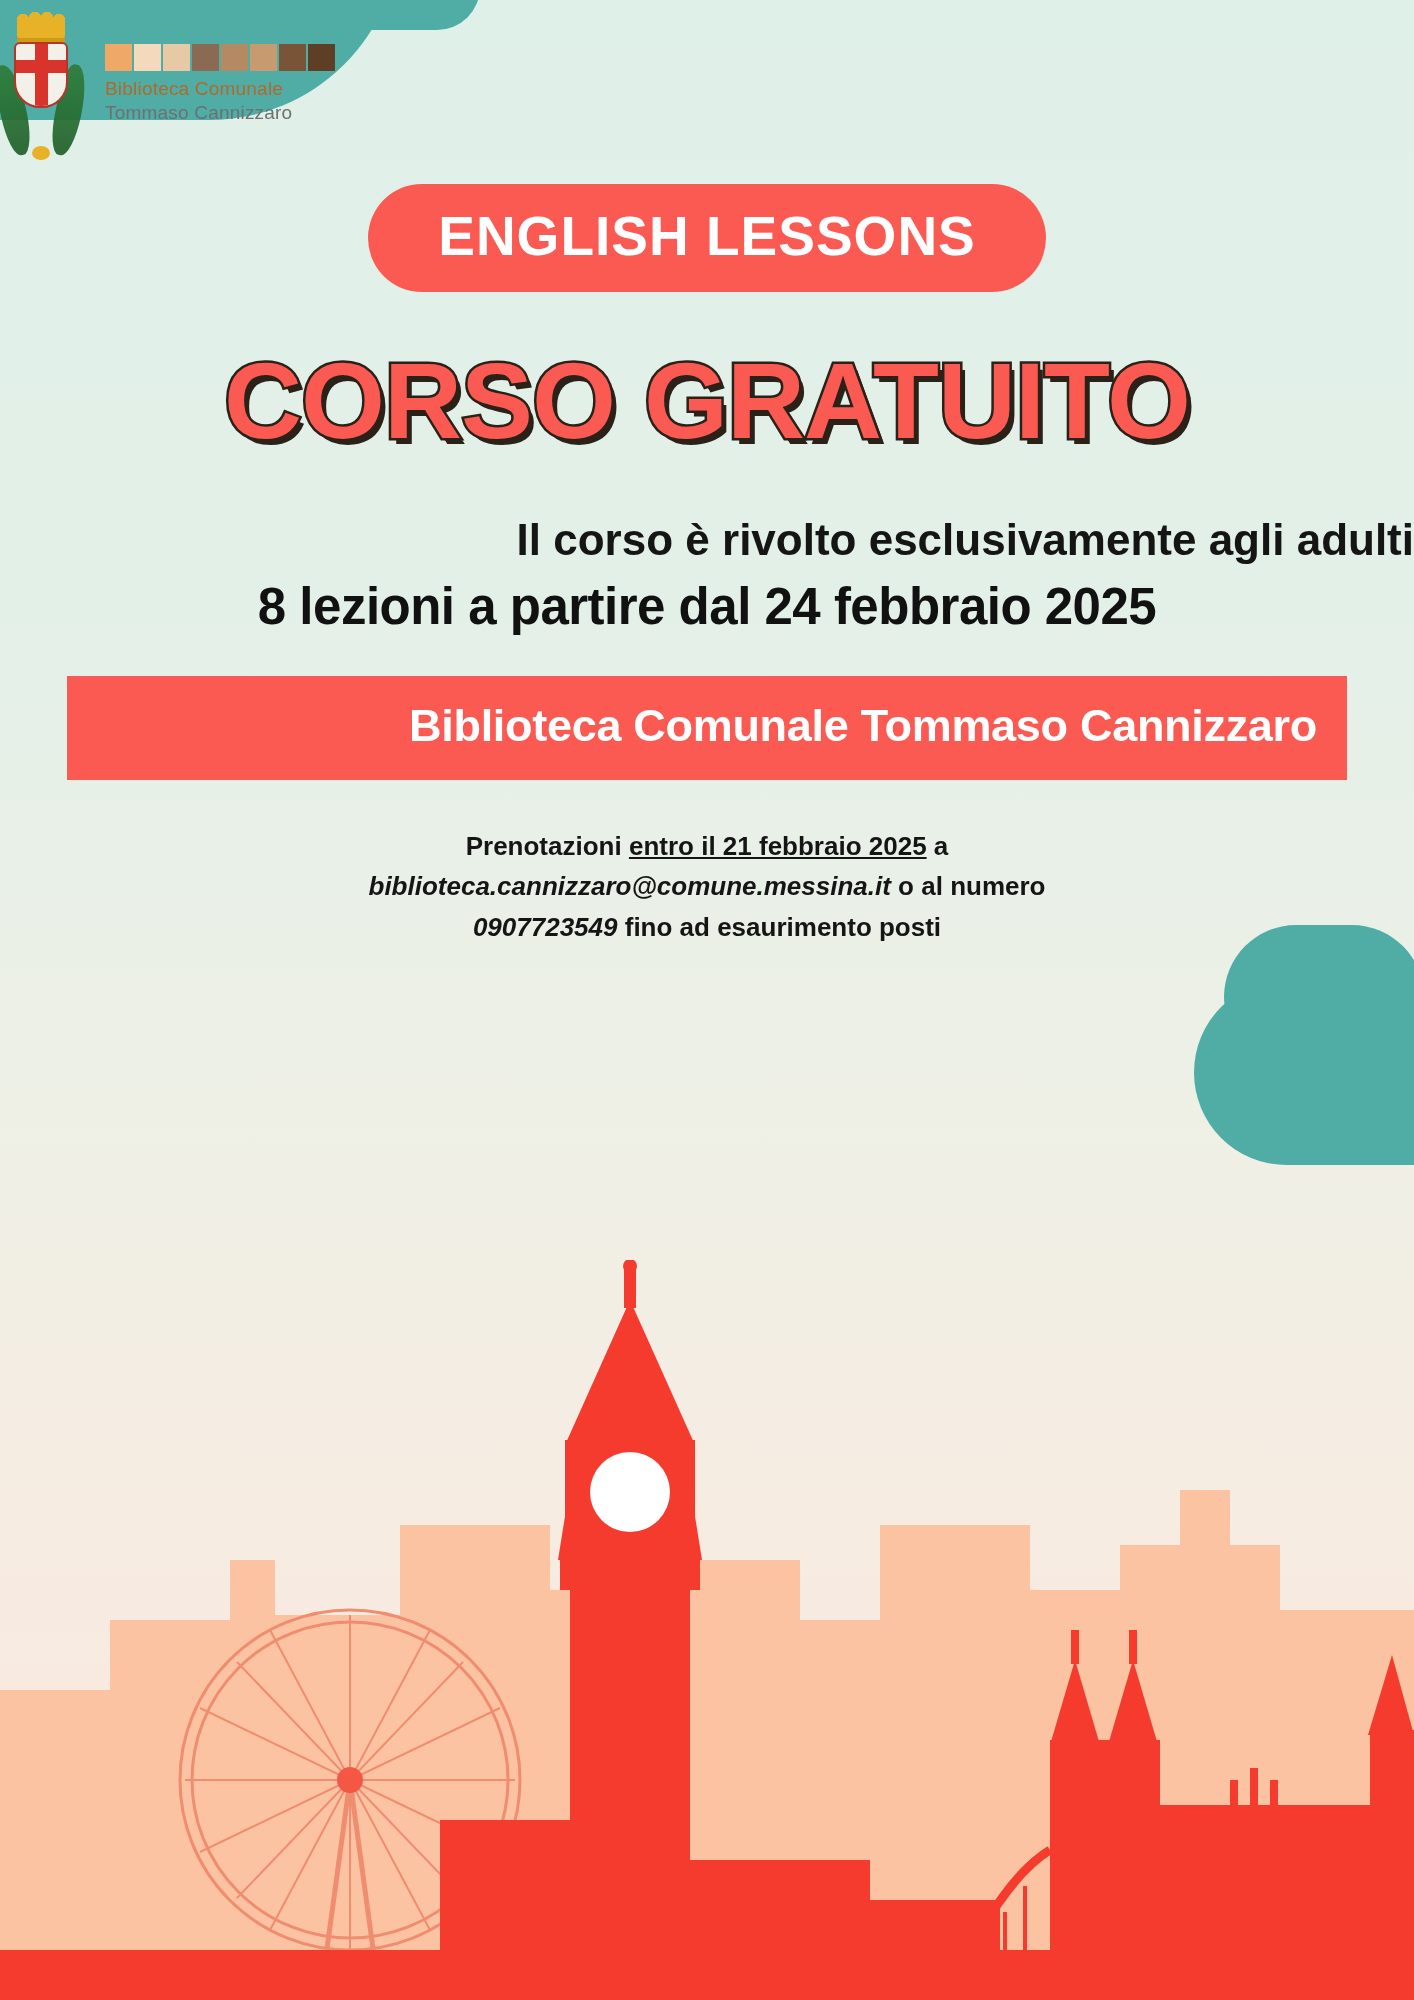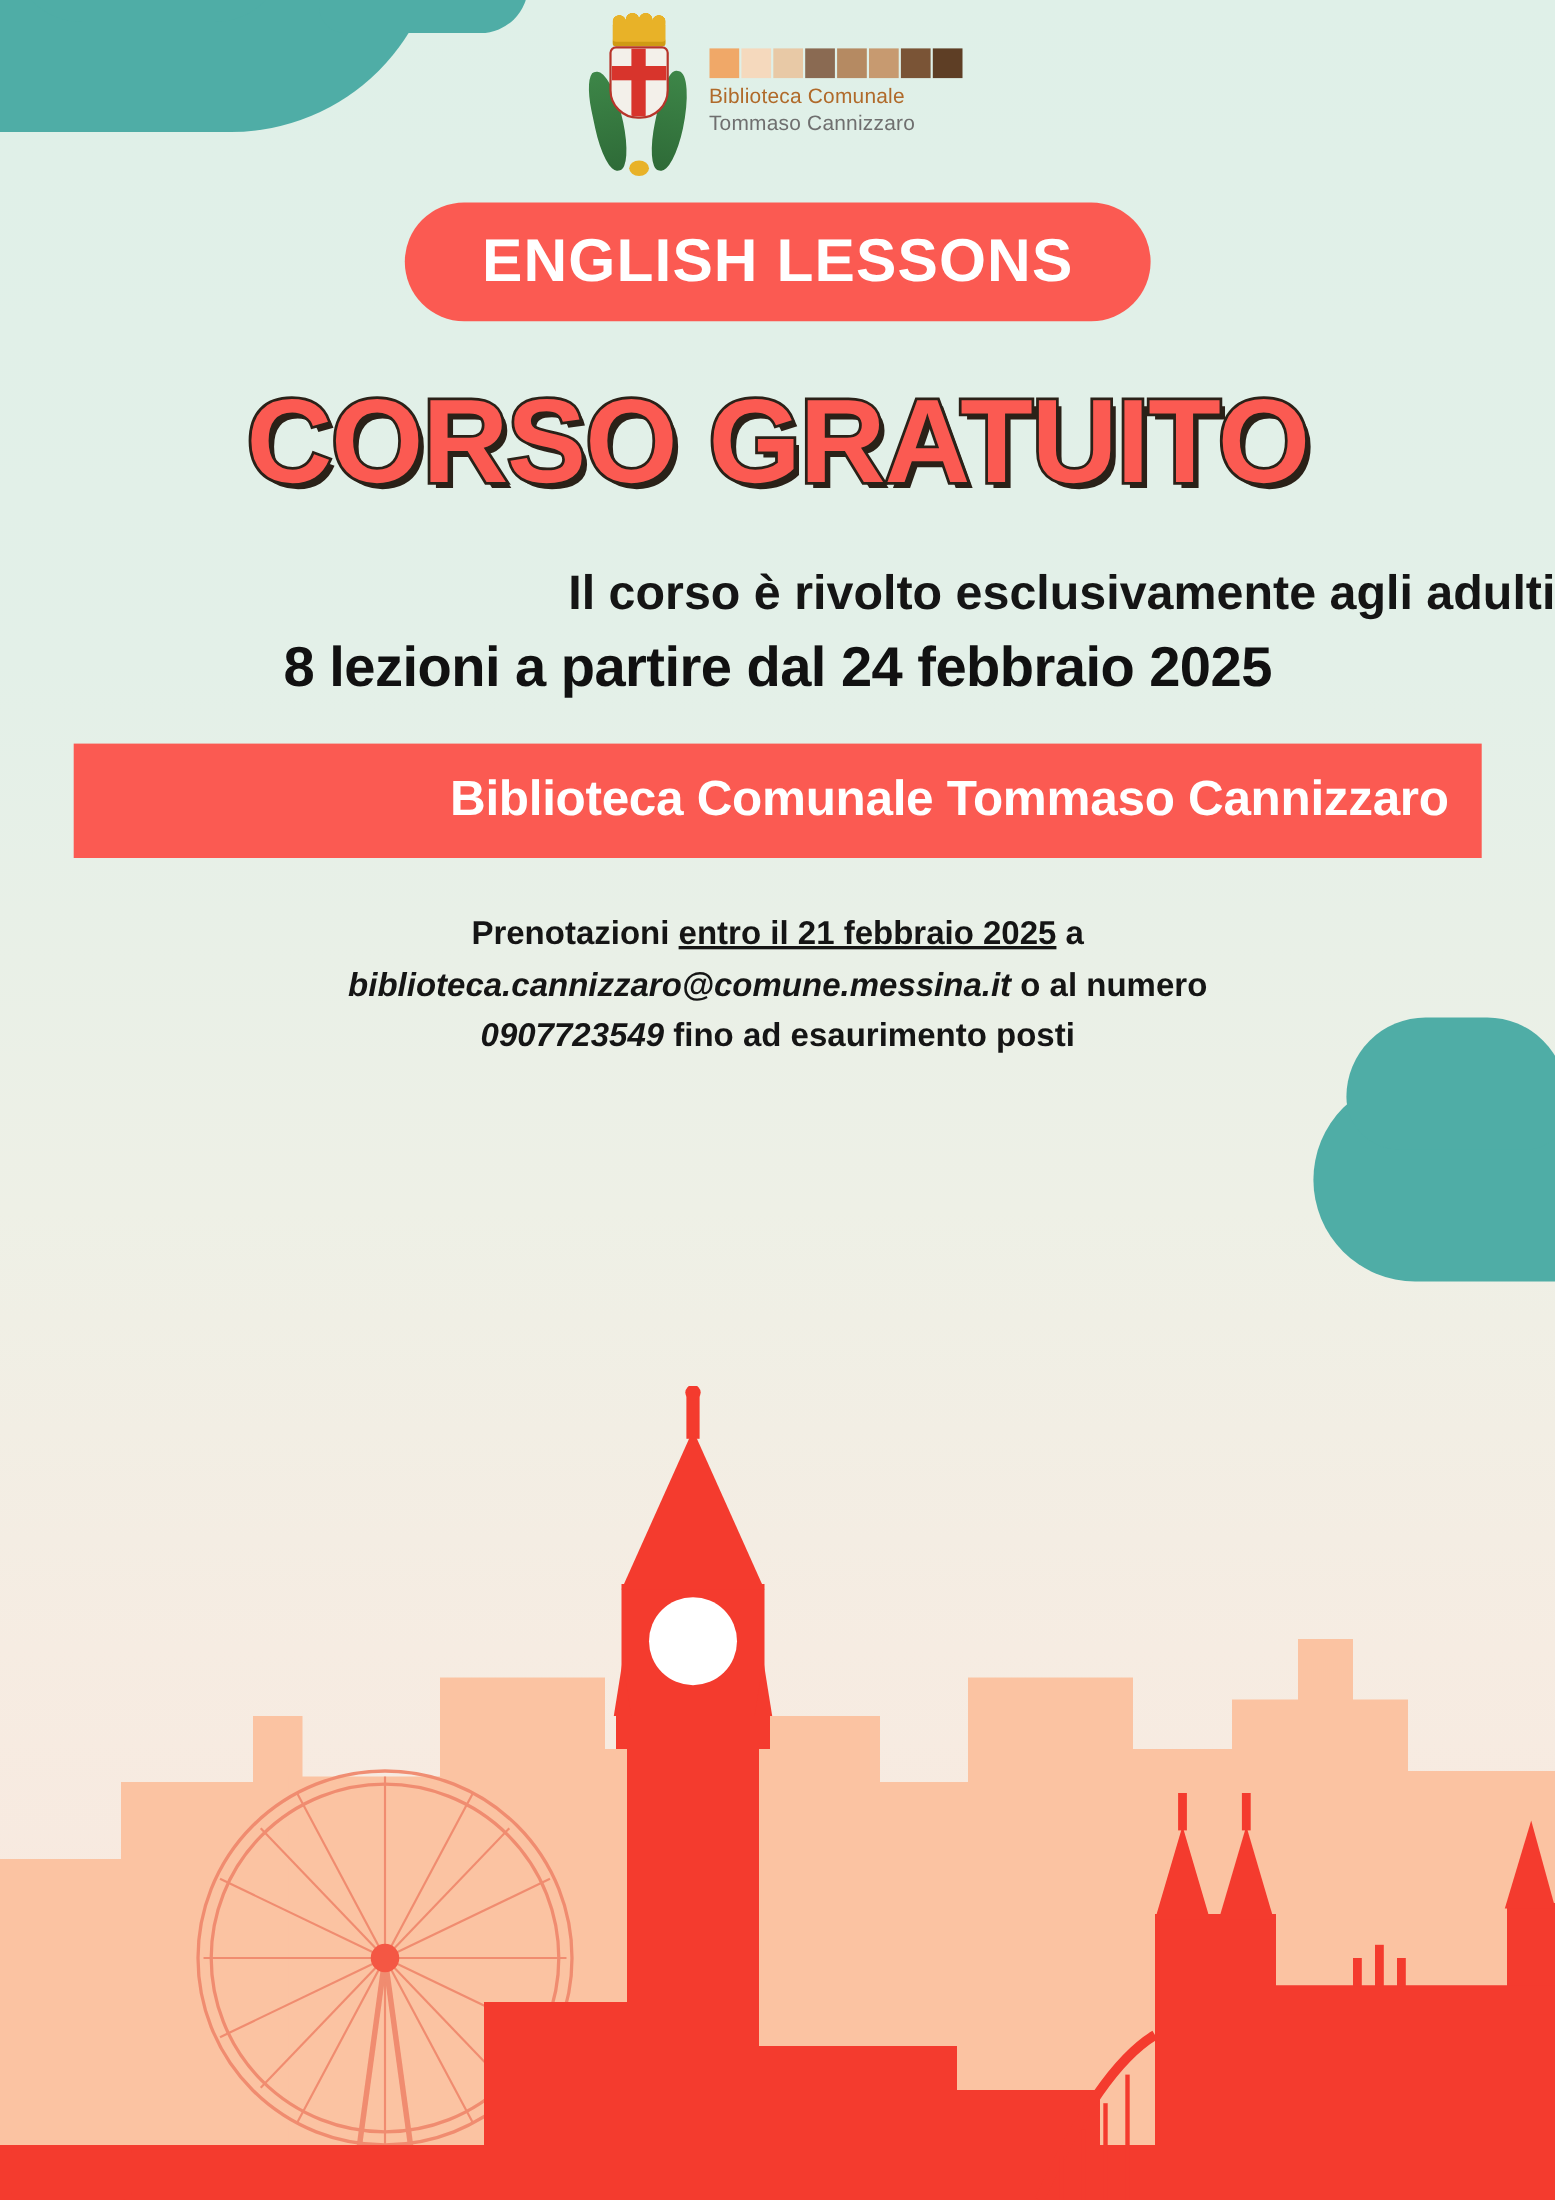--- a/index.html
+++ b/index.html
@@ -71,21 +71,20 @@
     height: 120px;
     background: #4fada6;
     border-radius: 120px 120px 60px 80px;
   }
 
   
   .header {
     position: relative;
     z-index: 5;
     display: flex;
-    justify-content: center;
     align-items: flex-start;
     padding-top: 14px;
     gap: 23px;
   }
 
   .crest {
     width: 82px;
     height: 148px;
     position: relative;
     flex: 0 0 auto;
@@ -272,21 +271,21 @@
     font-weight: bold;
     letter-spacing: -.3px;
   }
 
   
   .booking {
     position: relative;
     z-index: 5;
     text-align: center;
     margin-top: 46px;
-    font-size: 30px;
+    font-size: 26px;
     font-weight: bold;
     color: #151515;
     line-height: 1.55;
     padding: 0 180px;
   }
   .booking u { text-decoration: underline; }
   .booking i { font-style: italic; }
 
   
   .skyline {

